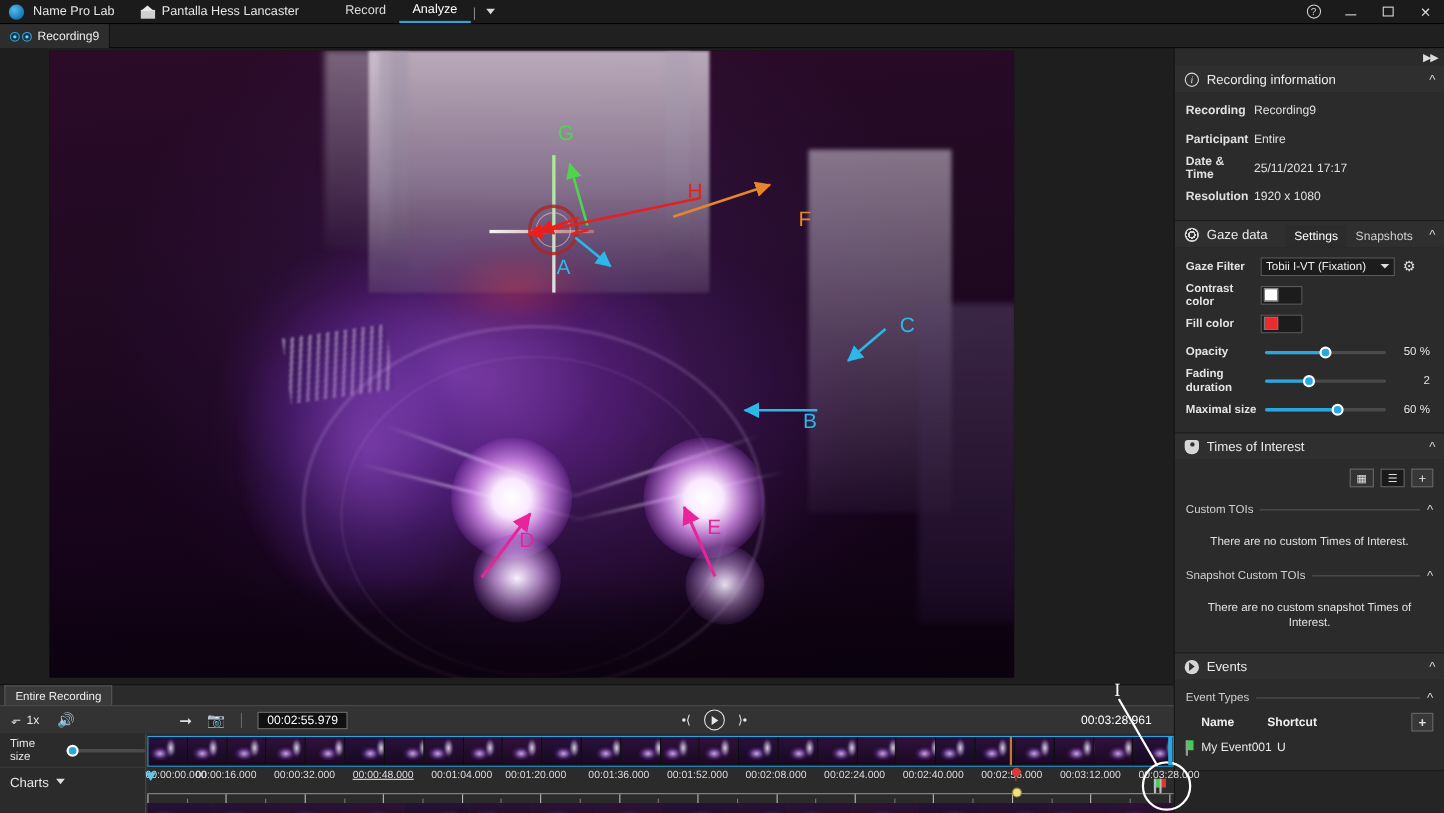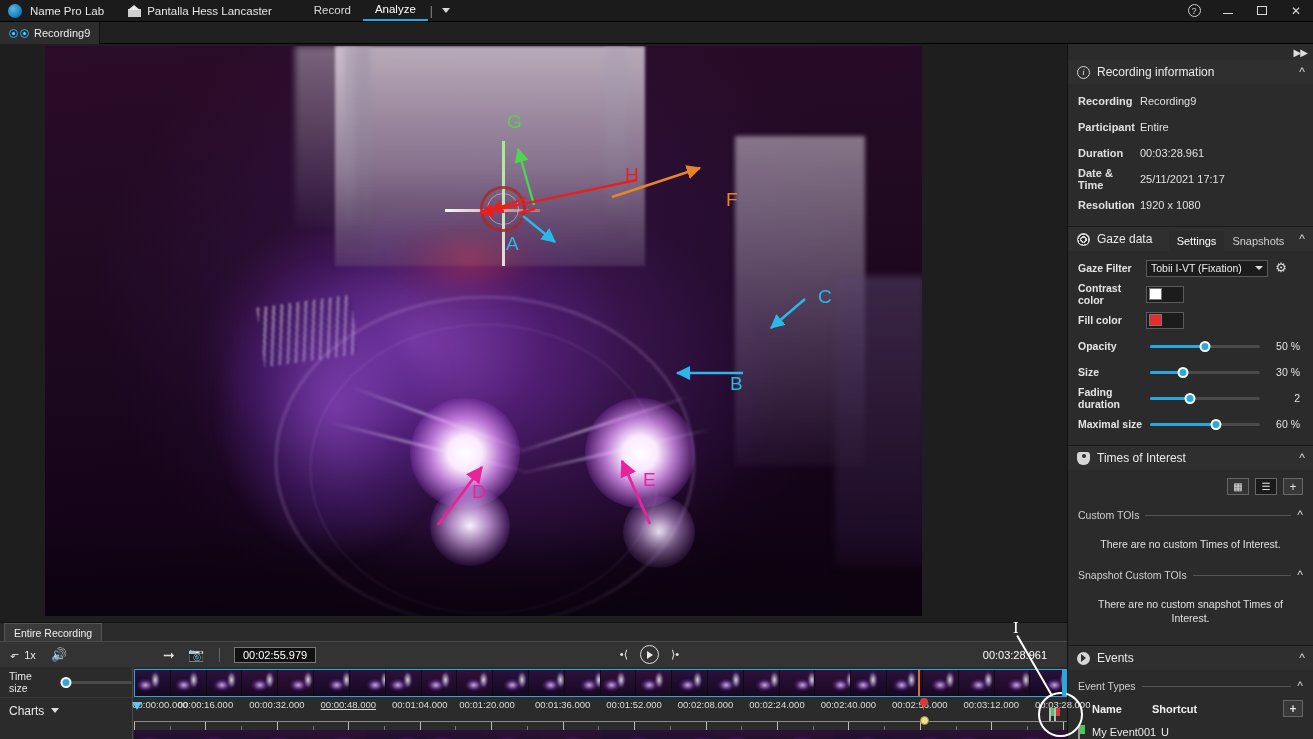--- a/index.html
+++ b/index.html
@@ -461,24 +461,20 @@
       <div class="panel-body">
         <div class="info-row">
           <span class="info-label">Recording</span>
           <span class="info-value">Recording9</span>
         </div>
         <div class="info-row">
           <span class="info-label">Participant</span>
           <span class="info-value">Entire</span>
         </div>
         <div class="info-row">
-          <span class="info-label">Duration</span>
-          <span class="info-value">00:03:28.961</span>
-        </div>
-        <div class="info-row">
           <span class="info-label">Date &amp; Time</span>
           <span class="info-value">25/11/2021 17:17</span>
         </div>
         <div class="info-row">
           <span class="info-label">Resolution</span>
           <span class="info-value">1920 x 1080</span>
         </div>
       </div>
     </div>
 
@@ -517,29 +513,20 @@
         </div>
 
         <div class="gd-row">
           <span class="gd-label">Opacity</span>
           <span class="slider">
             <i class="strack"></i>
               <i class="sfill" style="width:50%"></i>
               <i class="sknob" style="left:50%"></i>
           </span>
           <span class="sval">50 %</span>
-        </div>
-        <div class="gd-row">
-          <span class="gd-label">Size</span>
-          <span class="slider">
-            <i class="strack"></i>
-              <i class="sfill" style="width:30%"></i>
-              <i class="sknob" style="left:30%"></i>
-          </span>
-          <span class="sval">30 %</span>
         </div>
         <div class="gd-row">
           <span class="gd-label">Fading duration</span>
           <span class="slider">
             <i class="strack"></i>
               <i class="sfill" style="width:36%"></i>
               <i class="sknob" style="left:36%"></i>
           </span>
           <span class="sval">2</span>
         </div>

